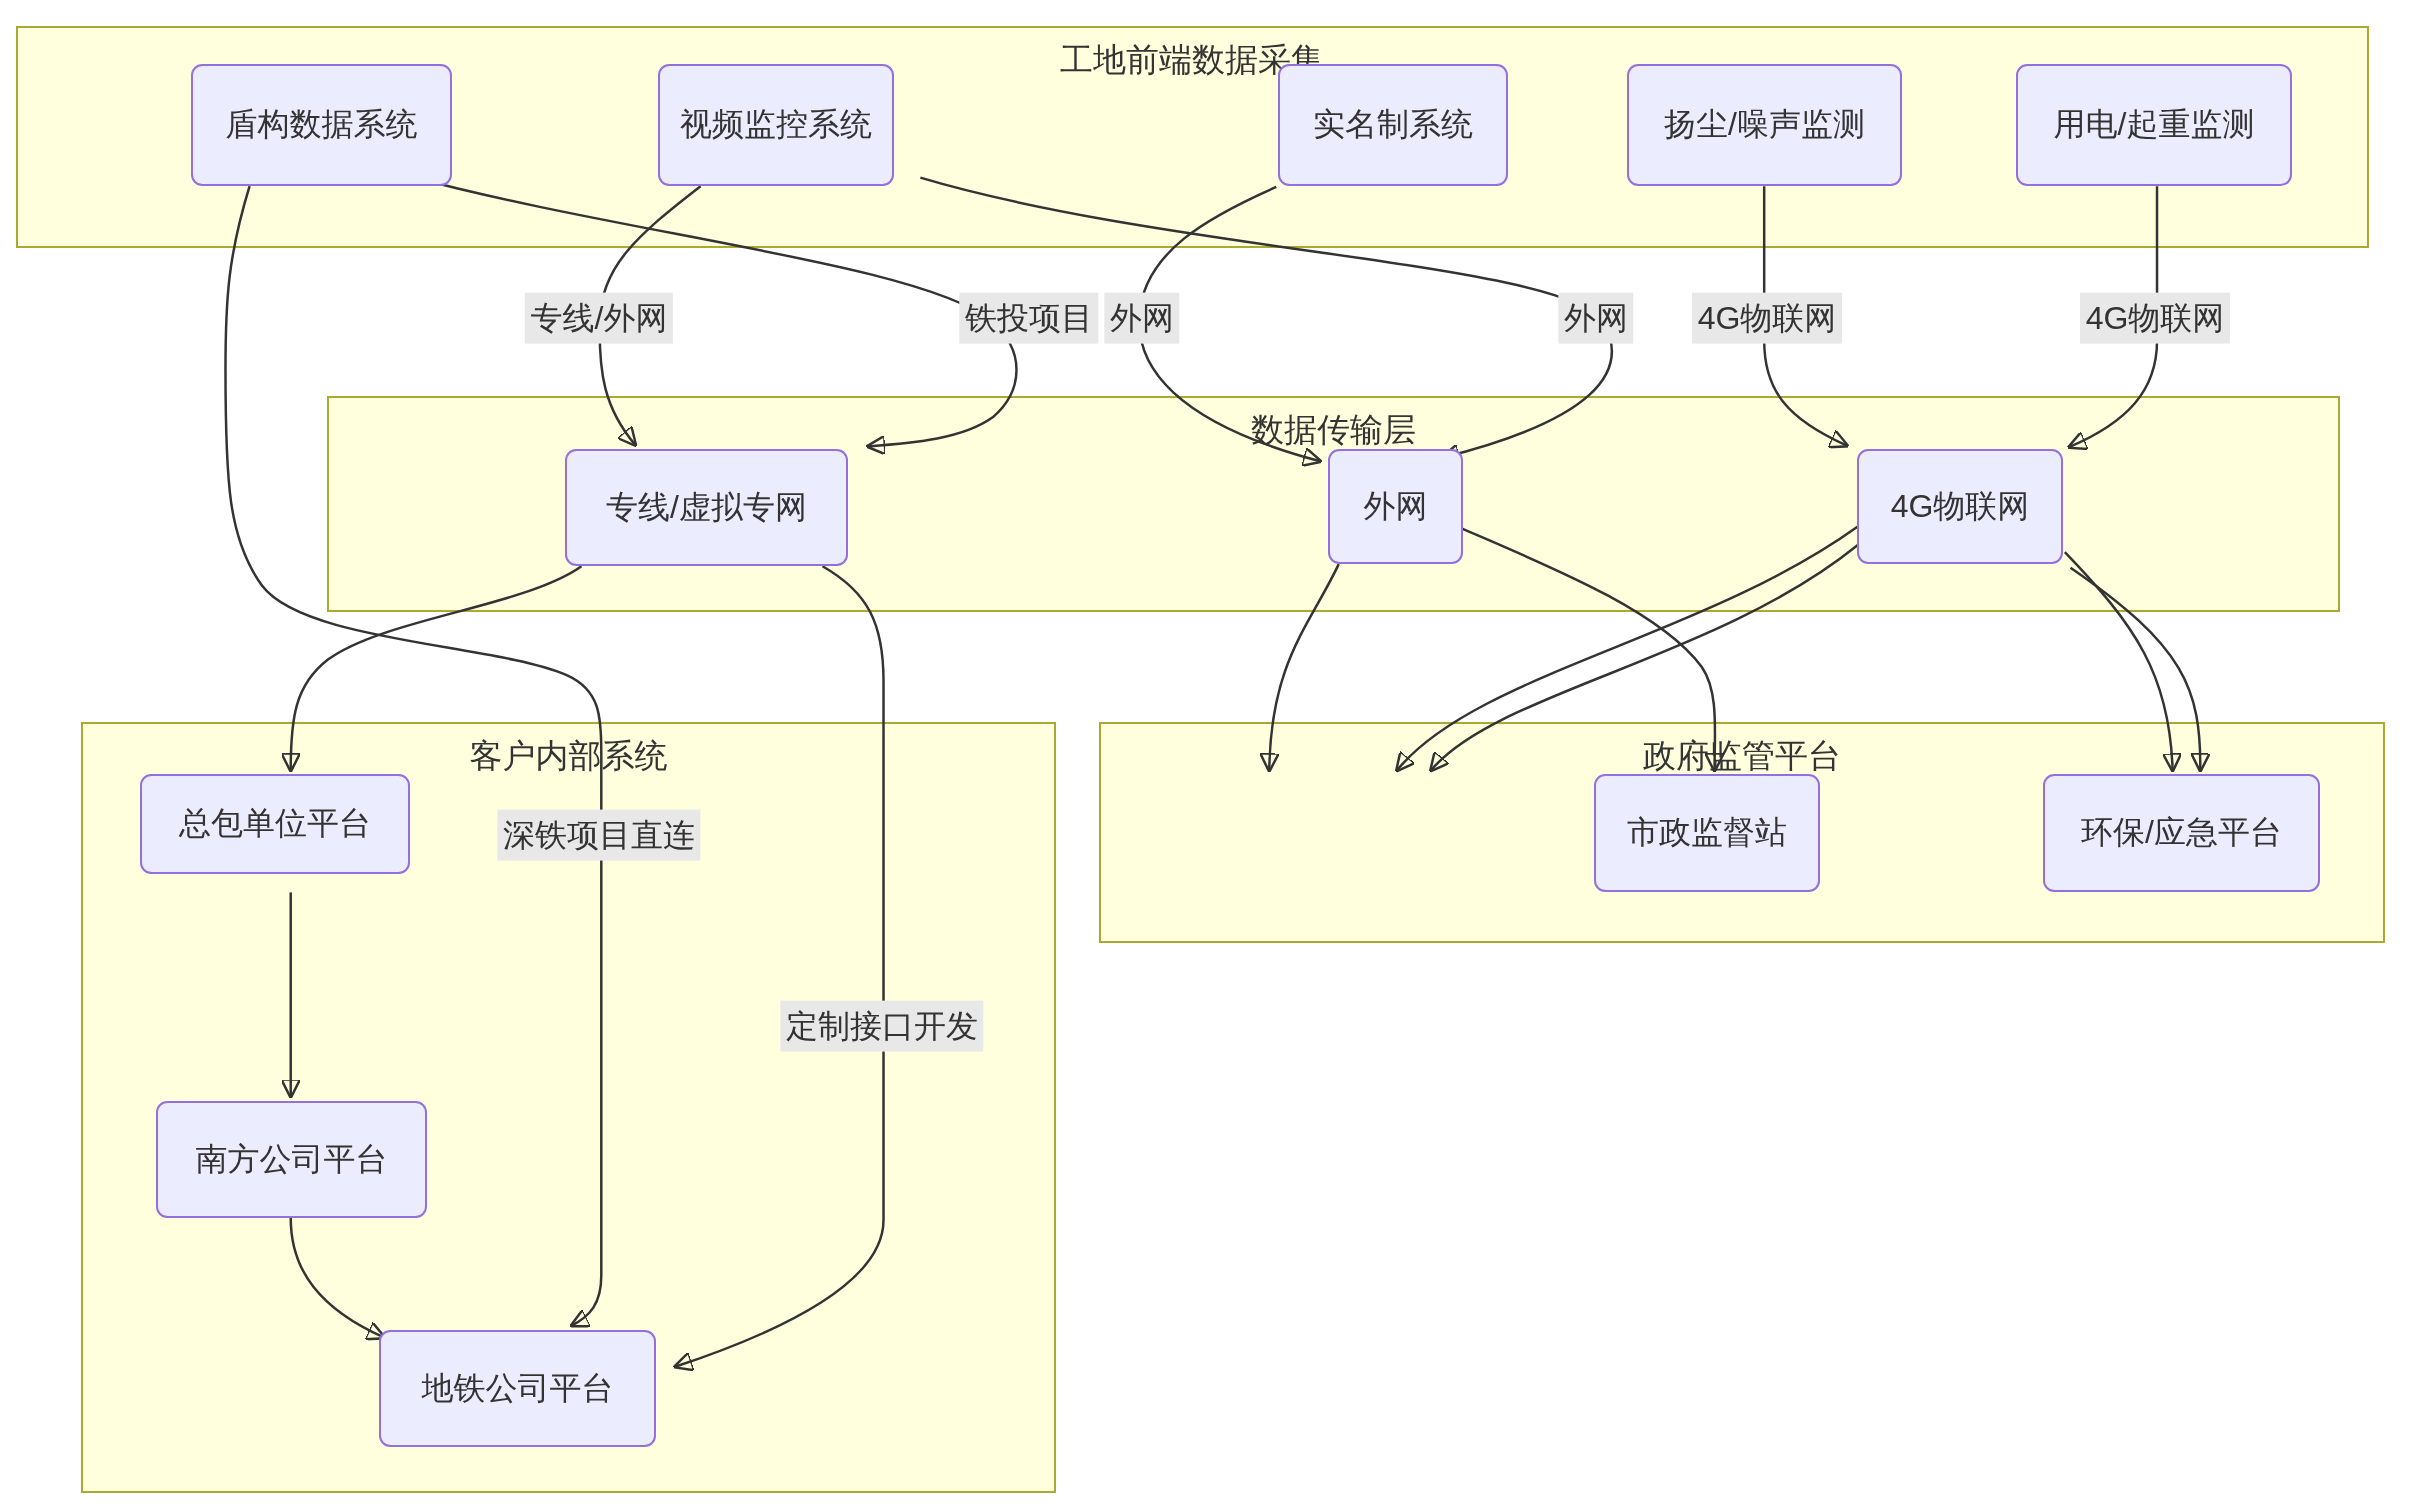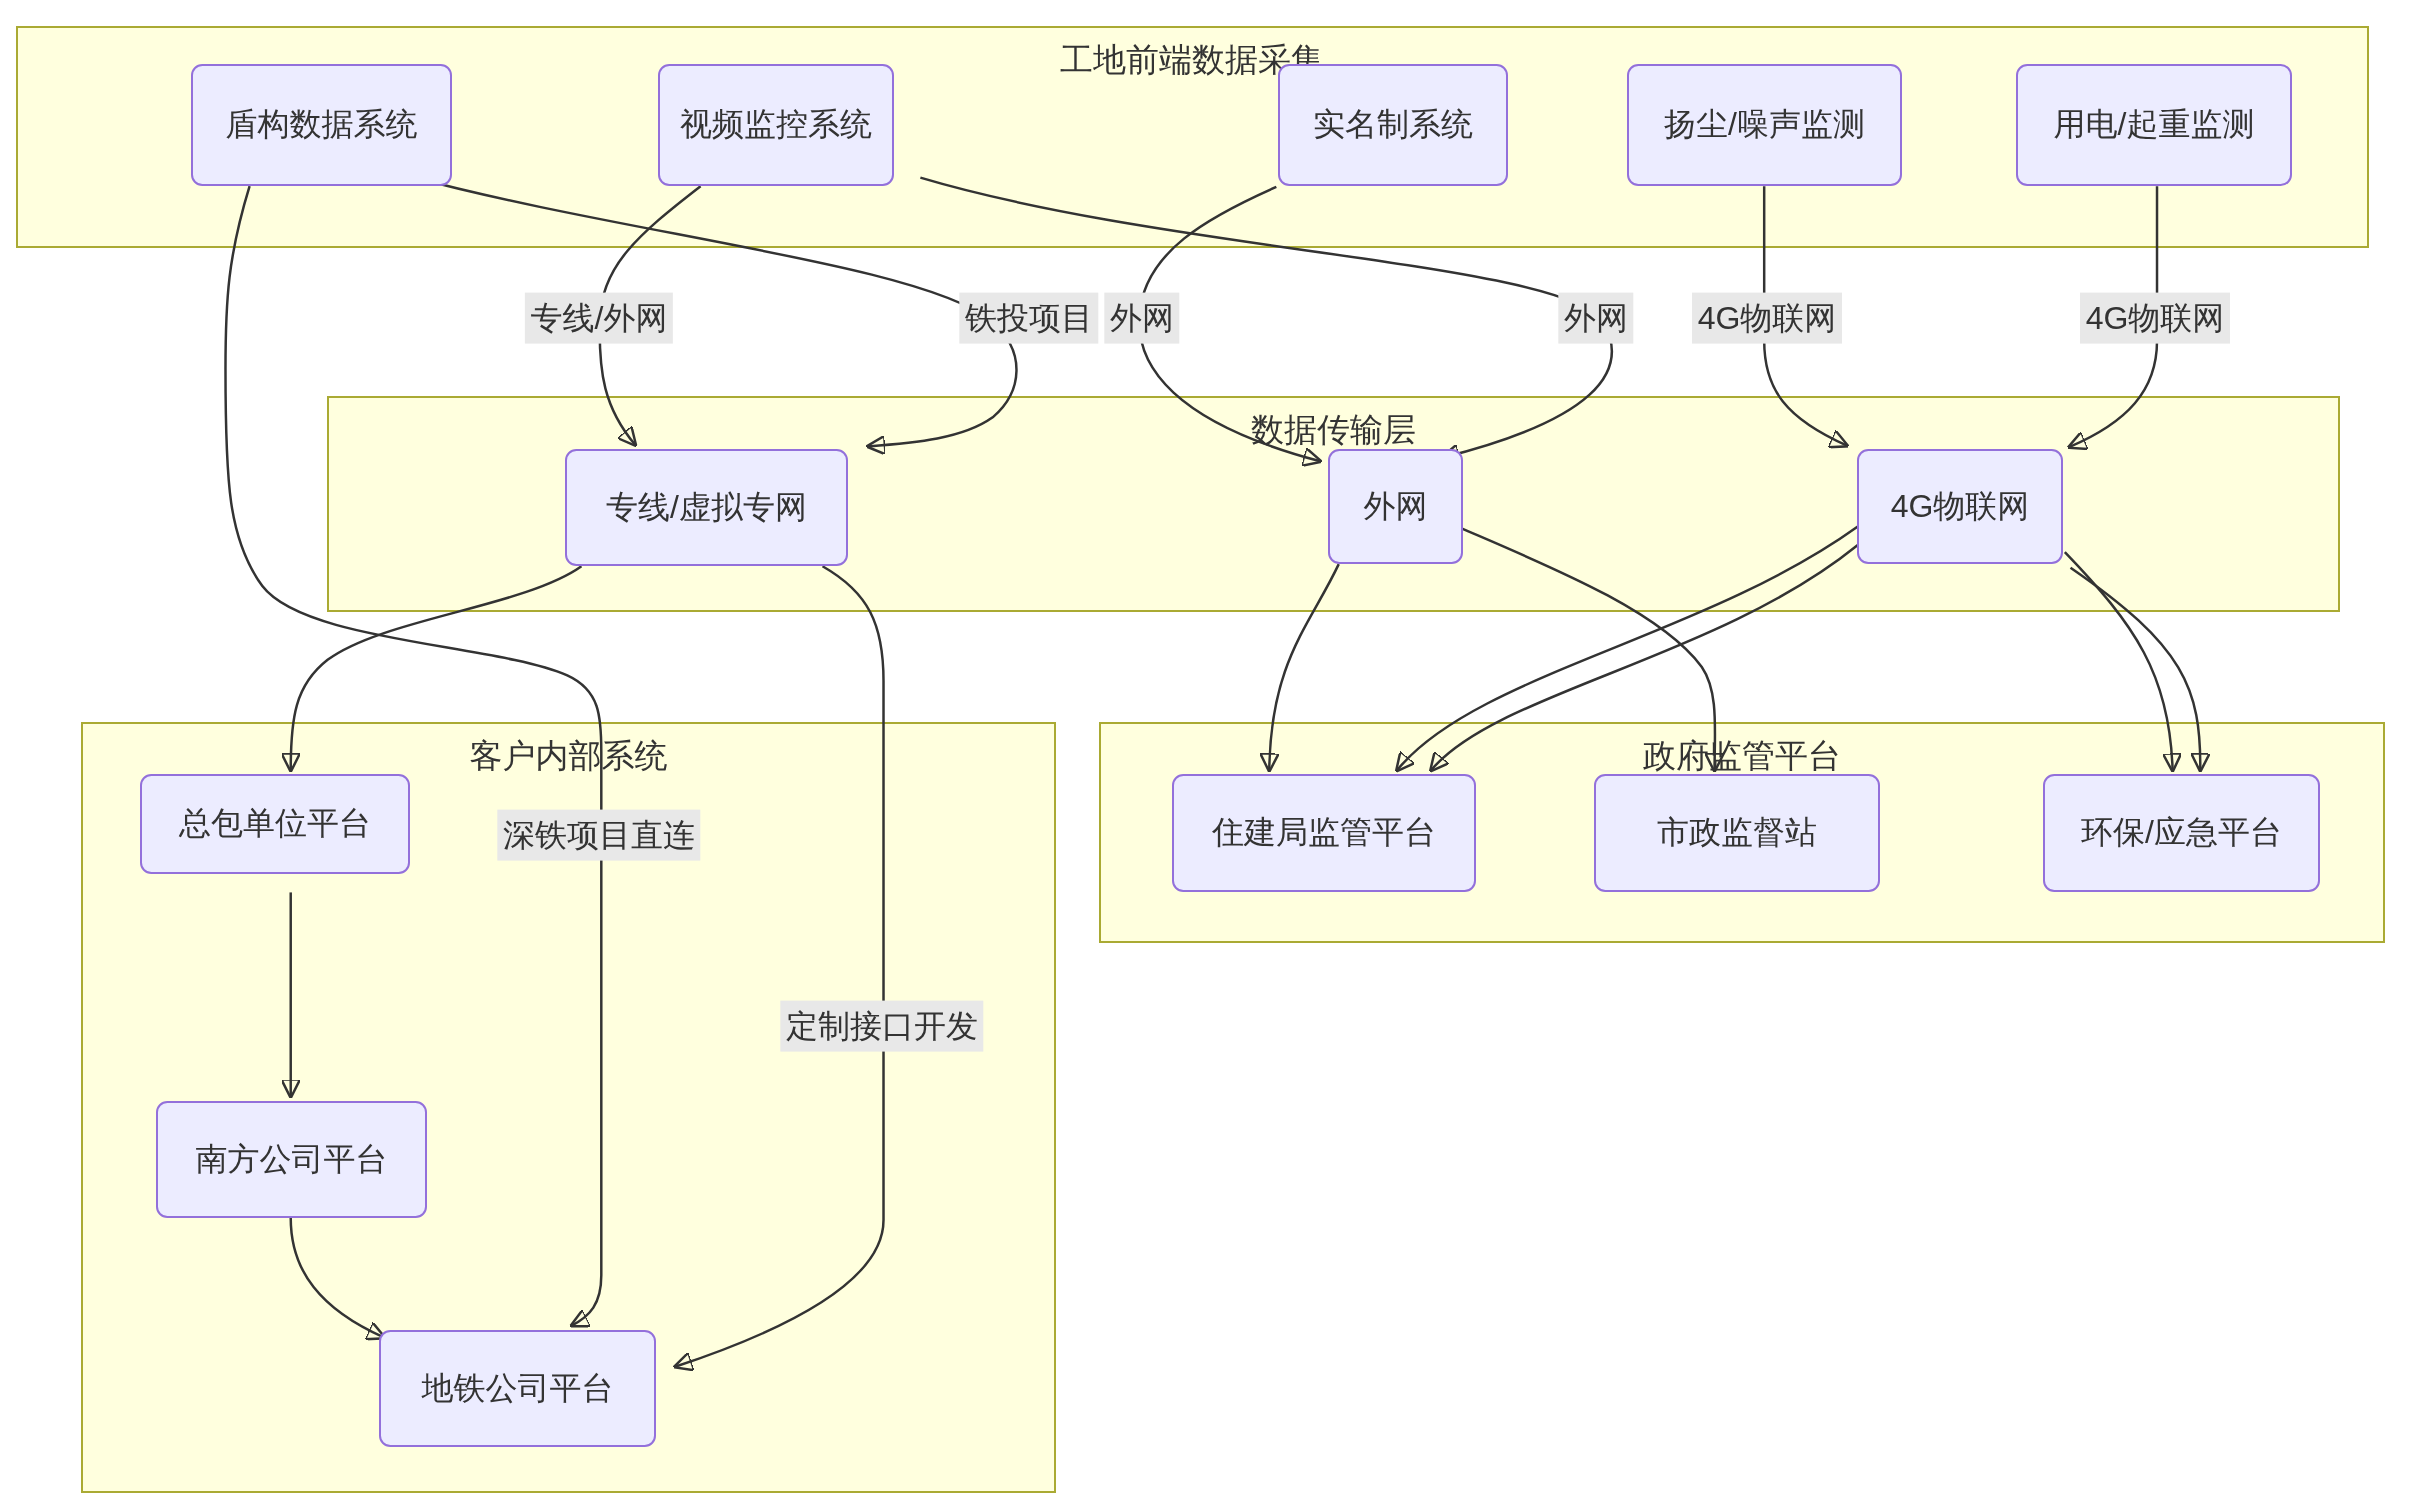--- a/index.html
+++ b/index.html
@@ -130,18 +130,17 @@
   <div class="node" style="left:2016px; top:64px; width:276px; height:122px;">用电/起重监测</div>
 
   <div class="node" style="left:565px; top:449px; width:283px; height:117px;">专线/虚拟专网</div>
   <div class="node" style="left:1328px; top:449px; width:135px; height:115px;">外网</div>
   <div class="node" style="left:1857px; top:449px; width:206px; height:115px;">4G物联网</div>
 
   <div class="node" style="left:140px; top:774px; width:270px; height:100px;">总包单位平台</div>
   <div class="node" style="left:156px; top:1101px; width:271px; height:117px;">南方公司平台</div>
   <div class="node" style="left:379px; top:1330px; width:277px; height:117px;">地铁公司平台</div>
 
-  <div class="node" style="left:1172px; top:774px; width:304px; height:118px;">住建局监管平台</div>
-  <div class="node" style="left:1594px; top:774px; width:286px; height:118px;">市政监督站</div>
+  <div class="node" style="left:1594px; top:774px; width:226px; height:118px;">市政监督站</div>
   <div class="node" style="left:2043px; top:774px; width:277px; height:118px;">环保/应急平台</div>
 
 </div>
 
 
 </body></html>

